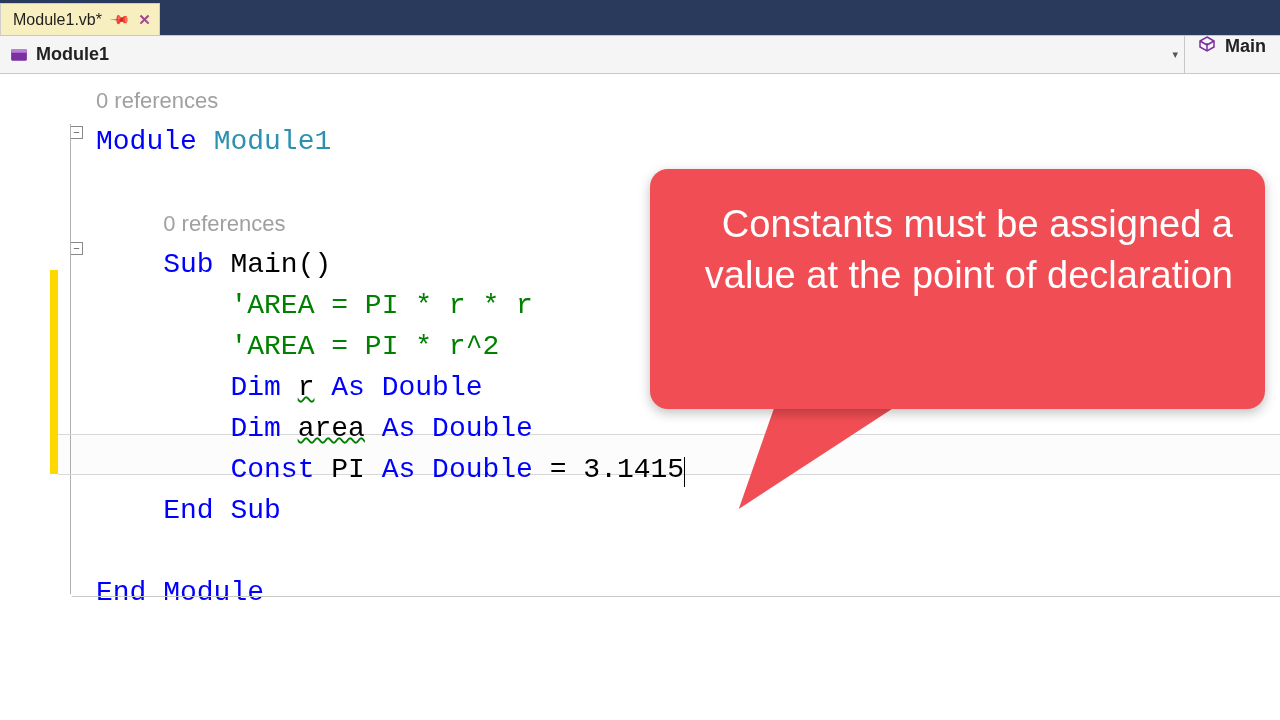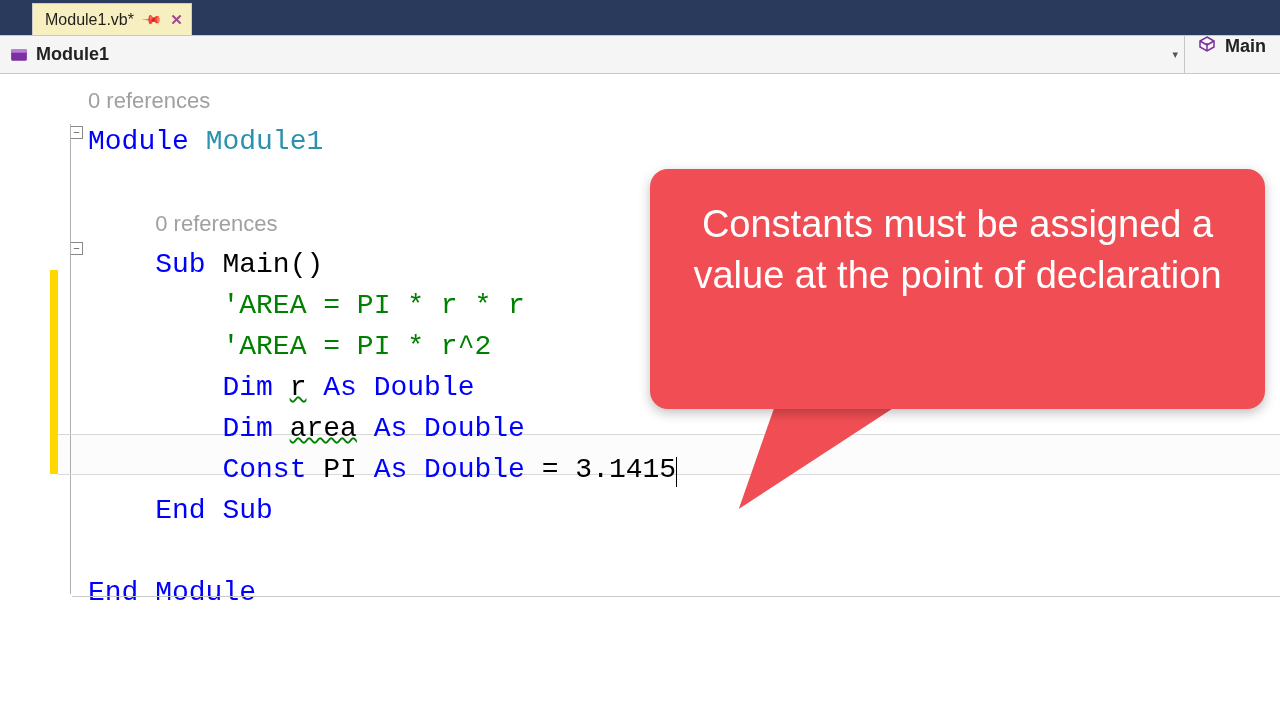--- a/index.html
+++ b/index.html
@@ -27,21 +27,20 @@
     height: 32px;
     background: #f8efc0;
     color: #1e1e1e;
     display: flex;
     align-items: center;
     padding: 0 8px 0 12px;
     font-size: 16px;
     gap: 10px;
     border: 1px solid #ccc;
     border-bottom: none;
-    margin-left: 32px;
   }
   .tab .pin {
     font-size: 13px;
     color: #555;
     transform: rotate(45deg);
   }
   .tab .close {
     color: #a04a8a;
     font-size: 15px;
     font-weight: bold;
@@ -115,21 +114,21 @@
     border: 1px solid #888;
     background: #fff;
     font-size: 11px;
     line-height: 11px;
     text-align: center;
     color: #555;
     cursor: pointer;
   }
   .code {
     position: absolute;
-    left: 88px;
+    left: 96px;
     top: 6px;
     font-family: Consolas, "Courier New", monospace;
     font-size: 28px;
     line-height: 41px;
     white-space: pre;
     color: #000;
   }
   .refs {
     color: #a0a0a0;
     font-size: 22px;
@@ -163,22 +162,22 @@
     position: absolute;
     left: 650px;
     top: 95px;
     width: 615px;
     height: 240px;
     background: #f04e54;
     border-radius: 18px;
     color: #fff;
     font-size: 38px;
     line-height: 1.35;
-    text-align: center;
-    padding: 30px 40px;
+    text-align: right;
+    padding: 30px 32px;
     box-shadow: 0 4px 12px rgba(0,0,0,0.25);
   }
   .callout-tail {
     position: absolute;
     left: 748px;
     top: 325px;
     width: 0; height: 0;
     border-left: 20px solid transparent;
     border-right: 110px solid transparent;
     border-top: 110px solid #f04e54;

